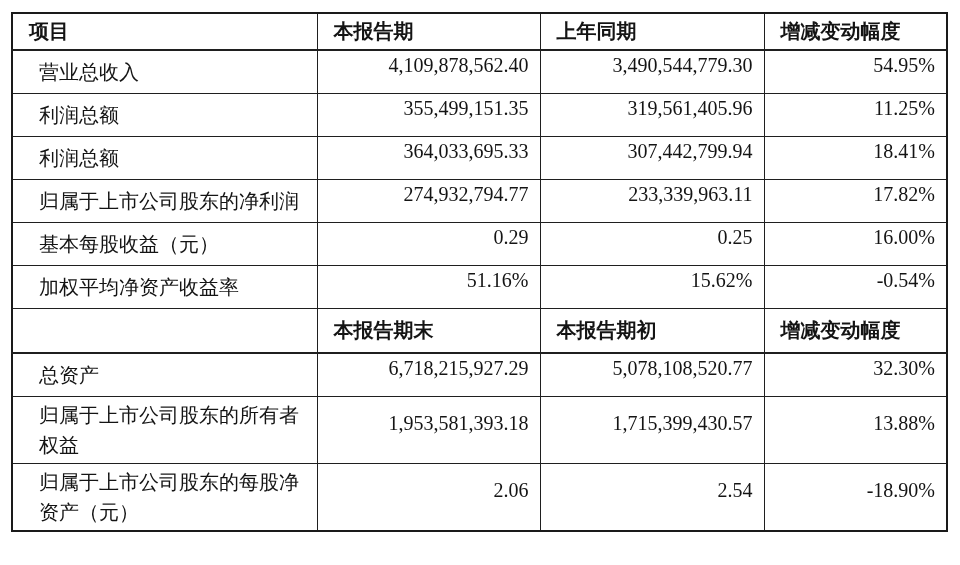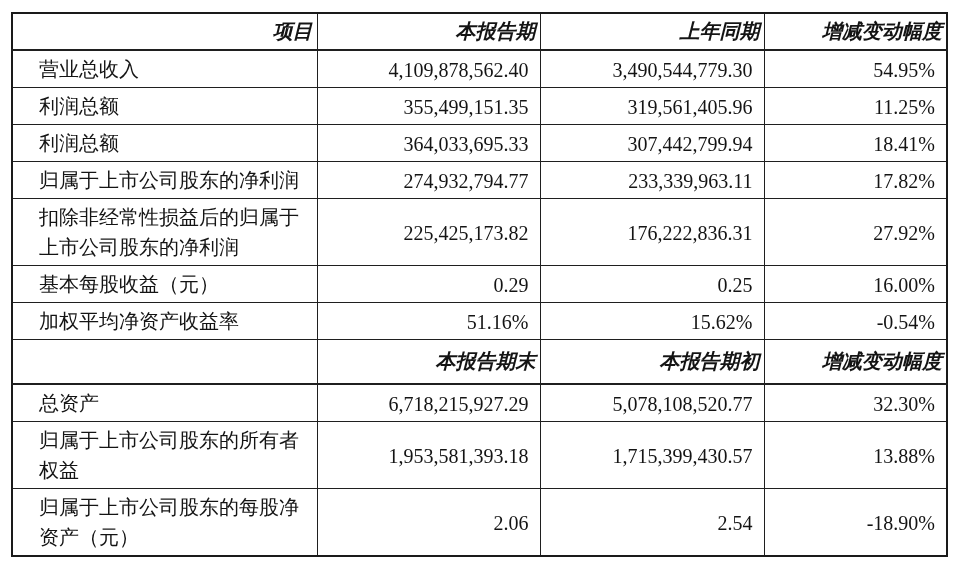--- a/index.html
+++ b/index.html
@@ -22,39 +22,38 @@
     border: 2px solid #1a1a1a;
   }
   table.fin td, table.fin th {
     border: 1.5px solid #1f1f1f;
     font-size: 20px;
     vertical-align: middle;
     overflow: hidden;
   }
   table.fin th {
     font-weight: 700;
-    text-align: right;
-    padding: 2px 4px;
+    text-align: left;
+    padding: 2px 16px;
     border-bottom-width: 2.5px;
-    font-style: italic;
   }
   tr.head1 { height: 37px; }
   tr.head2 { height: 44px; }
   tr.single { height: 33px; }
   tr.tall { height: 62px; }
   .cell-label {
     text-align: left;
     padding: 3px 8px 3px 26px;
     white-space: pre-line;
     line-height: 1.5;
     margin-top: 12px;
   }
   .cell-num {
     text-align: right;
-    padding: 3px 11px 0 4px;
+    padding: 3px 11px 16px 4px;
     font-size: 20px;
   }
 </style>
 </head>
 <body>
 
 <div class="page">
   <table class="fin">
     <colgroup>
       <col style="width:305px">
@@ -88,27 +87,20 @@
       <td class="cell-num">364,033,695.33</td>
       <td class="cell-num">307,442,799.94</td>
       <td class="cell-num">18.41%</td>
     </tr>
     <tr class="single">
       <td class="cell-label">归属于上市公司股东的净利润</td>
       <td class="cell-num">274,932,794.77</td>
       <td class="cell-num">233,339,963.11</td>
       <td class="cell-num">17.82%</td>
     </tr>
-    <tr class="tall">
-      <td class="cell-label">扣除非经常性损益后的归属于
-上市公司股东的净利润</td>
-      <td class="cell-num">225,425,173.82</td>
-      <td class="cell-num">176,222,836.31</td>
-      <td class="cell-num">27.92%</td>
-    </tr>
     <tr class="single">
       <td class="cell-label">基本每股收益（元）</td>
       <td class="cell-num">0.29</td>
       <td class="cell-num">0.25</td>
       <td class="cell-num">16.00%</td>
     </tr>
     <tr class="single">
       <td class="cell-label">加权平均净资产收益率</td>
       <td class="cell-num">51.16%</td>
       <td class="cell-num">15.62%</td>

